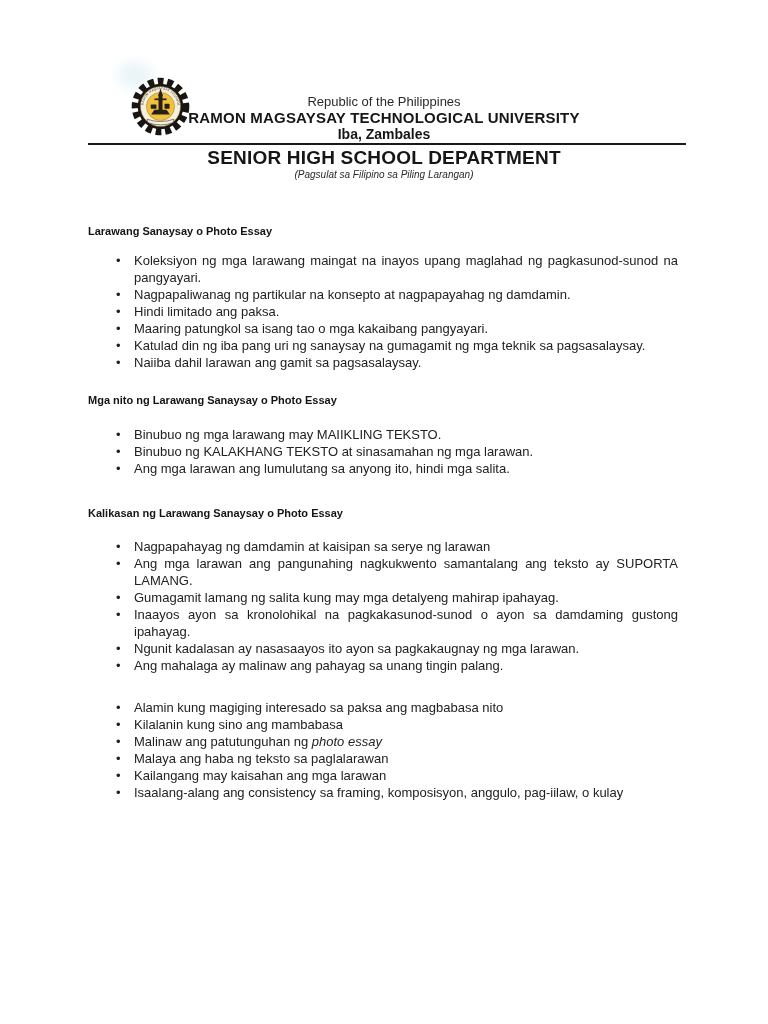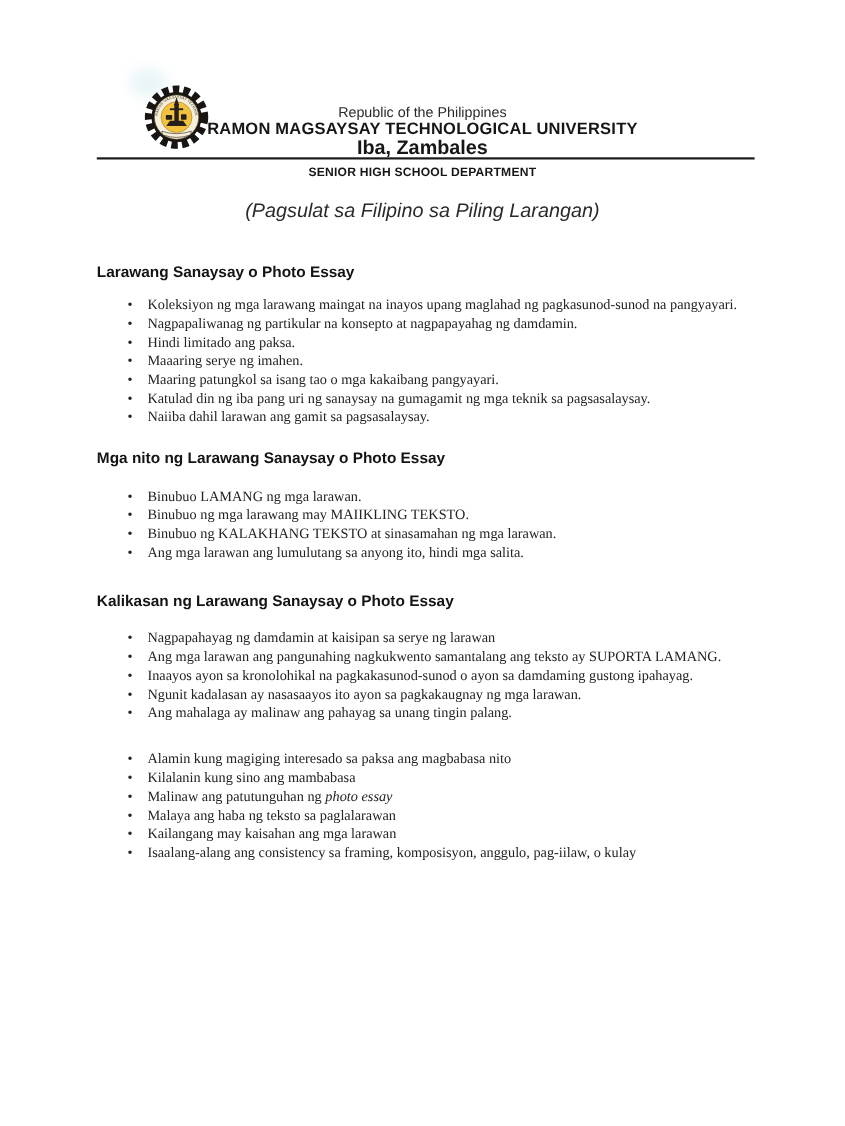--- a/index.html
+++ b/index.html
@@ -9,36 +9,36 @@
     overflow:hidden;
   }
   .smudge{
     position:absolute;left:118px;top:62px;width:34px;height:26px;
     background:#e3f2f6;border-radius:50%;filter:blur(6px);opacity:.8;
   }
   .hdr{padding-top:94px;text-align:center;}
   .seal{position:absolute;left:127px;top:71px;width:67px;height:71px;}
   .h-line1{font-size:13px;line-height:15px;color:#2a2a2a;}
   .h-line2{font-size:15px;line-height:17px;font-weight:700;letter-spacing:.2px;color:#161616;}
-  .h-line3{font-size:18px;line-height:17px;font-weight:700;color:#161616;}
+  .h-line3{font-size:14px;line-height:17px;font-weight:700;color:#161616;}
   .rule{height:2px;background:#1a1a1a;margin:0 82px 0 88px;}
-  .h-line4{font-size:11px;line-height:17px;font-weight:700;letter-spacing:.2px;margin-top:4px;color:#161616;}
-  .h-line5{font-size:18px;line-height:16px;font-style:italic;margin-top:17px;color:#2a2a2a;}
+  .h-line4{font-size:19px;line-height:17px;font-weight:700;letter-spacing:.2px;margin-top:4px;color:#161616;}
+  .h-line5{font-size:10px;line-height:16px;font-style:italic;margin-top:1px;color:#2a2a2a;}
   main{display:block;}
   section{margin:0;padding:0 90px 0 88px;}
-  section h2{font-size:14px;font-weight:700;margin:0;line-height:17px;color:#141414;}
+  section h2{font-size:11px;font-weight:700;margin:0;line-height:17px;color:#141414;}
   section:nth-of-type(1){margin-top:40px;}
   section:nth-of-type(2){margin-top:21px;}
   section:nth-of-type(3){margin-top:28px;}
   section:nth-of-type(4){margin-top:25px;}
   ul{list-style:none;margin:12px 0 0 0;padding:0;}
   section:nth-of-type(2) ul{margin-top:17px;}
   section:nth-of-type(3) ul{margin-top:16px;}
   section:nth-of-type(4) ul{margin-top:16px;}
-  li{position:relative;padding-left:46px;font-size:13px;line-height:17px;text-align:justify;color:#222222;font-family:Liberation Serif, serif;}
+  li{position:relative;padding-left:46px;font-size:13px;line-height:17px;text-align:justify;color:#222222;}
   li::before{content:"\2022";position:absolute;left:28px;top:0;}
   .it{font-style:italic;}
 </style>
 </head>
 <body>
 
 <div class="page">
   <div class="smudge"></div>
 
   <header class="hdr">
@@ -73,40 +73,39 @@
     <div class="h-line5">(Pagsulat sa Filipino sa Piling Larangan)</div>
   </header>
 
   <main id="sections">
       <section>
         <h2>Larawang Sanaysay o Photo Essay</h2>
         <ul>
           <li>Koleksiyon ng mga larawang maingat na inayos upang maglahad ng pagkasunod-sunod na pangyayari.</li>
           <li>Nagpapaliwanag ng partikular na konsepto at nagpapayahag ng damdamin.</li>
           <li>Hindi limitado ang paksa.</li>
-          <li>Maaaring serye ng imahen.</li>
           <li>Maaring patungkol sa isang tao o mga kakaibang pangyayari.</li>
           <li>Katulad din ng iba pang uri ng sanaysay na gumagamit ng mga teknik sa pagsasalaysay.</li>
           <li>Naiiba dahil larawan ang gamit sa pagsasalaysay.</li>
         </ul>
       </section>
       <section>
         <h2>Mga nito ng Larawang Sanaysay o Photo Essay</h2>
         <ul>
-          <li>Binubuo LAMANG ng mga larawan.</li>
           <li>Binubuo ng mga larawang may MAIIKLING TEKSTO.</li>
           <li>Binubuo ng KALAKHANG TEKSTO at sinasamahan ng mga larawan.</li>
           <li>Ang mga larawan ang lumulutang sa anyong ito, hindi mga salita.</li>
         </ul>
       </section>
       <section>
         <h2>Kalikasan ng Larawang Sanaysay o Photo Essay</h2>
         <ul>
           <li>Nagpapahayag ng damdamin at kaisipan sa serye ng larawan</li>
           <li>Ang mga larawan ang pangunahing nagkukwento samantalang ang teksto ay SUPORTA LAMANG.</li>
+          <li>Gumagamit lamang ng salita kung may mga detalyeng mahirap ipahayag.</li>
           <li>Inaayos ayon sa kronolohikal na pagkakasunod-sunod o ayon sa damdaming gustong ipahayag.</li>
           <li>Ngunit kadalasan ay nasasaayos ito ayon sa pagkakaugnay ng mga larawan.</li>
           <li>Ang mahalaga ay malinaw ang pahayag sa unang tingin palang.</li>
         </ul>
       </section>
       <section>
         <ul>
           <li>Alamin kung magiging interesado sa paksa ang magbabasa nito</li>
           <li>Kilalanin kung sino ang mambabasa</li>
           <li><span>Malinaw ang patutunguhan ng </span><span class="it">photo essay</span></li>

